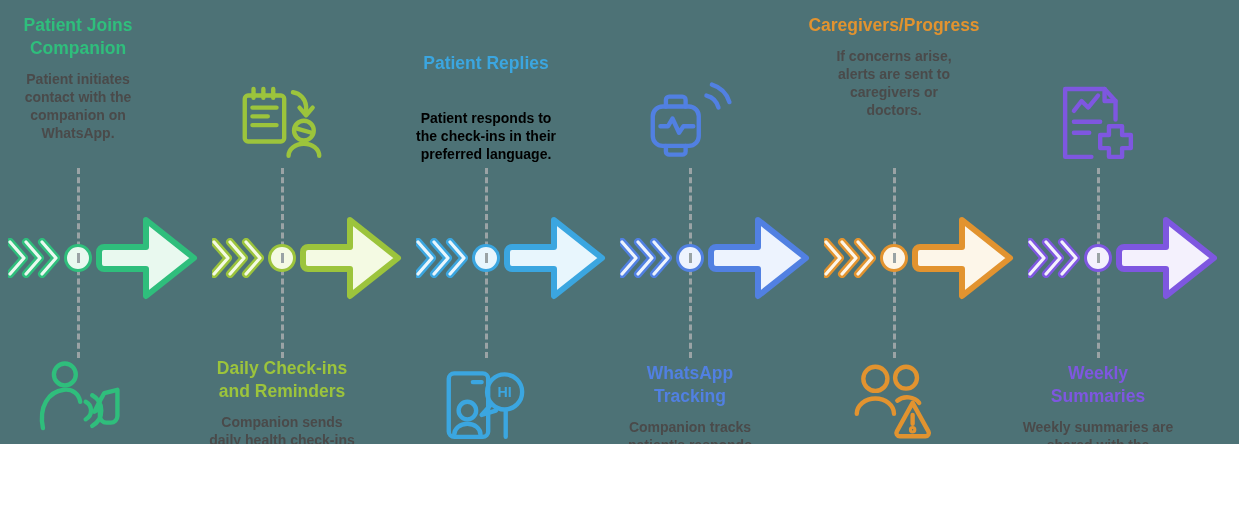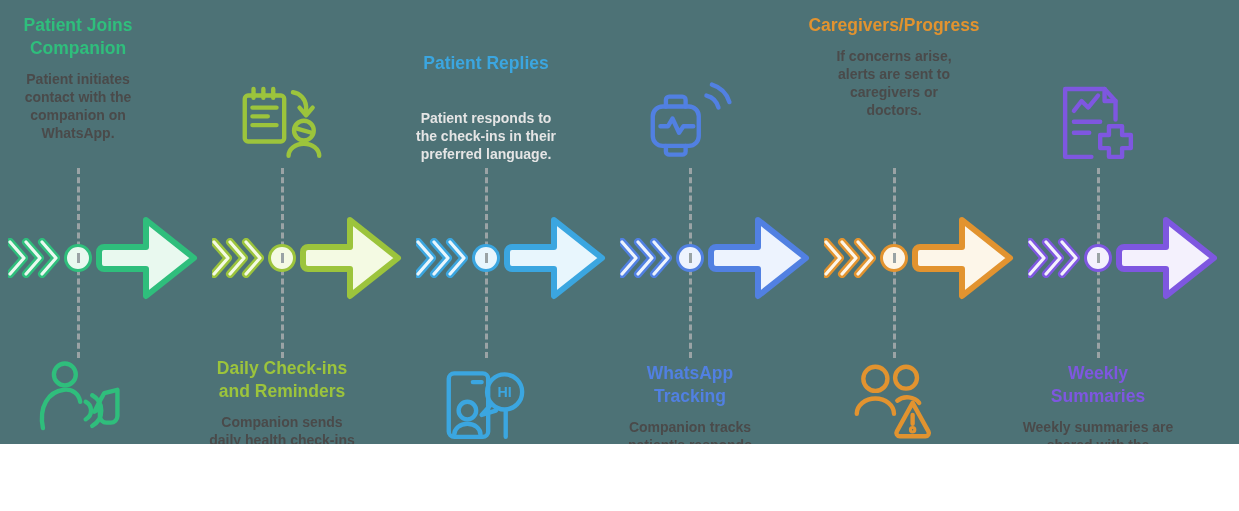--- a/index.html
+++ b/index.html
@@ -136,21 +136,21 @@
         <circle cx="59" cy="31" r="16"></circle>
         <path d="M47,42 l-9,10 13,-4"></path>
         <path d="M60,48 v24"></path>
         <text x="59" y="36" class="bubble-text">HI</text>
       </svg>
     </div>
     <div class="text-block" style="left: 386px; top: 52px;">
       <div class="step-title" style="color: rgb(59, 166, 224);">
         <div>Patient Replies</div>
       </div>
-      <div class="step-desc" style="width: 154px; color: #e5e5e5; margin-top: 34px;">Patient responds to the check-ins in their preferred language.</div>
+      <div class="step-desc" style="width: 154px; color: #000000; margin-top: 34px;">Patient responds to the check-ins in their preferred language.</div>
     </div>
     <div class="dash-line" style="left: 688.5px; top: 168px; height: 190px; border-left-color: rgb(154, 163, 165);"></div>
     <svg viewBox="0 0 52 40" class="chevrons-svg" style="left: 620px; top: 238px; width: 52px; height: 40px;">
       <path d="M2,4 L16,20 L2,36 M18,4 L32,20 L18,36 M34,4 L48,20 L34,36" fill="none" stroke="#5180e2" stroke-width="8" stroke-linecap="round" stroke-linejoin="round"></path>
                     <path d="M2,4 L16,20 L2,36 M18,4 L32,20 L18,36 M34,4 L48,20 L34,36" fill="none" stroke="#edf3fe" stroke-width="3.2" stroke-linecap="round" stroke-linejoin="round"></path>
     </svg>
     <div class="node" style="left: 676px; top: 244px; color: rgb(81, 128, 226); background: rgb(237, 243, 254);">
       <div class="node-dash"></div>
     </div>
     <svg viewBox="0 0 104 96" class="arrow-svg" style="left: 708px; top: 210px; width: 104px; height: 96px;">

